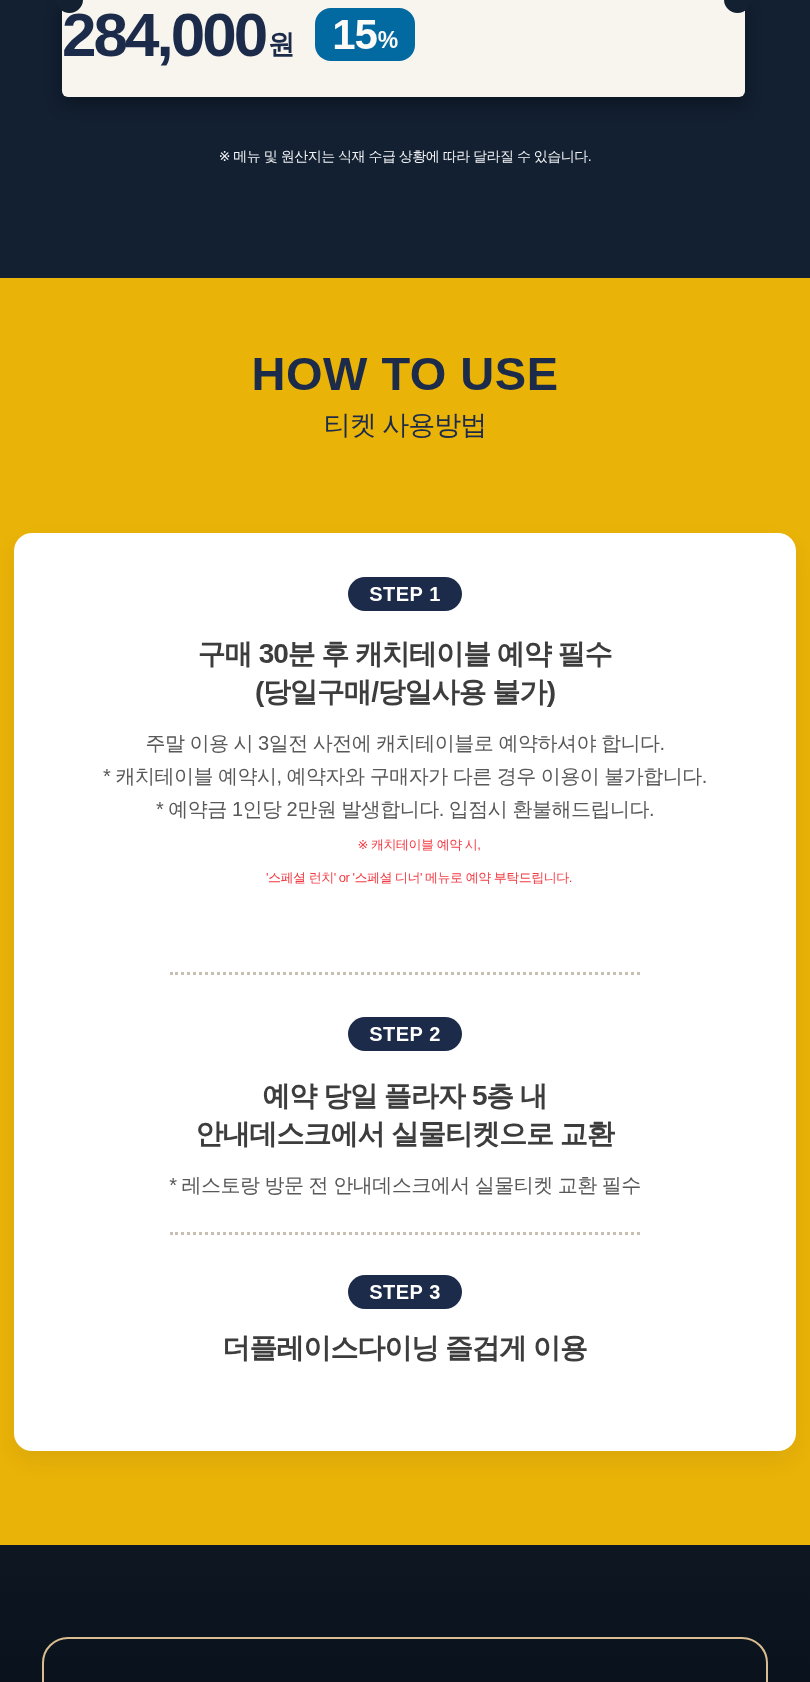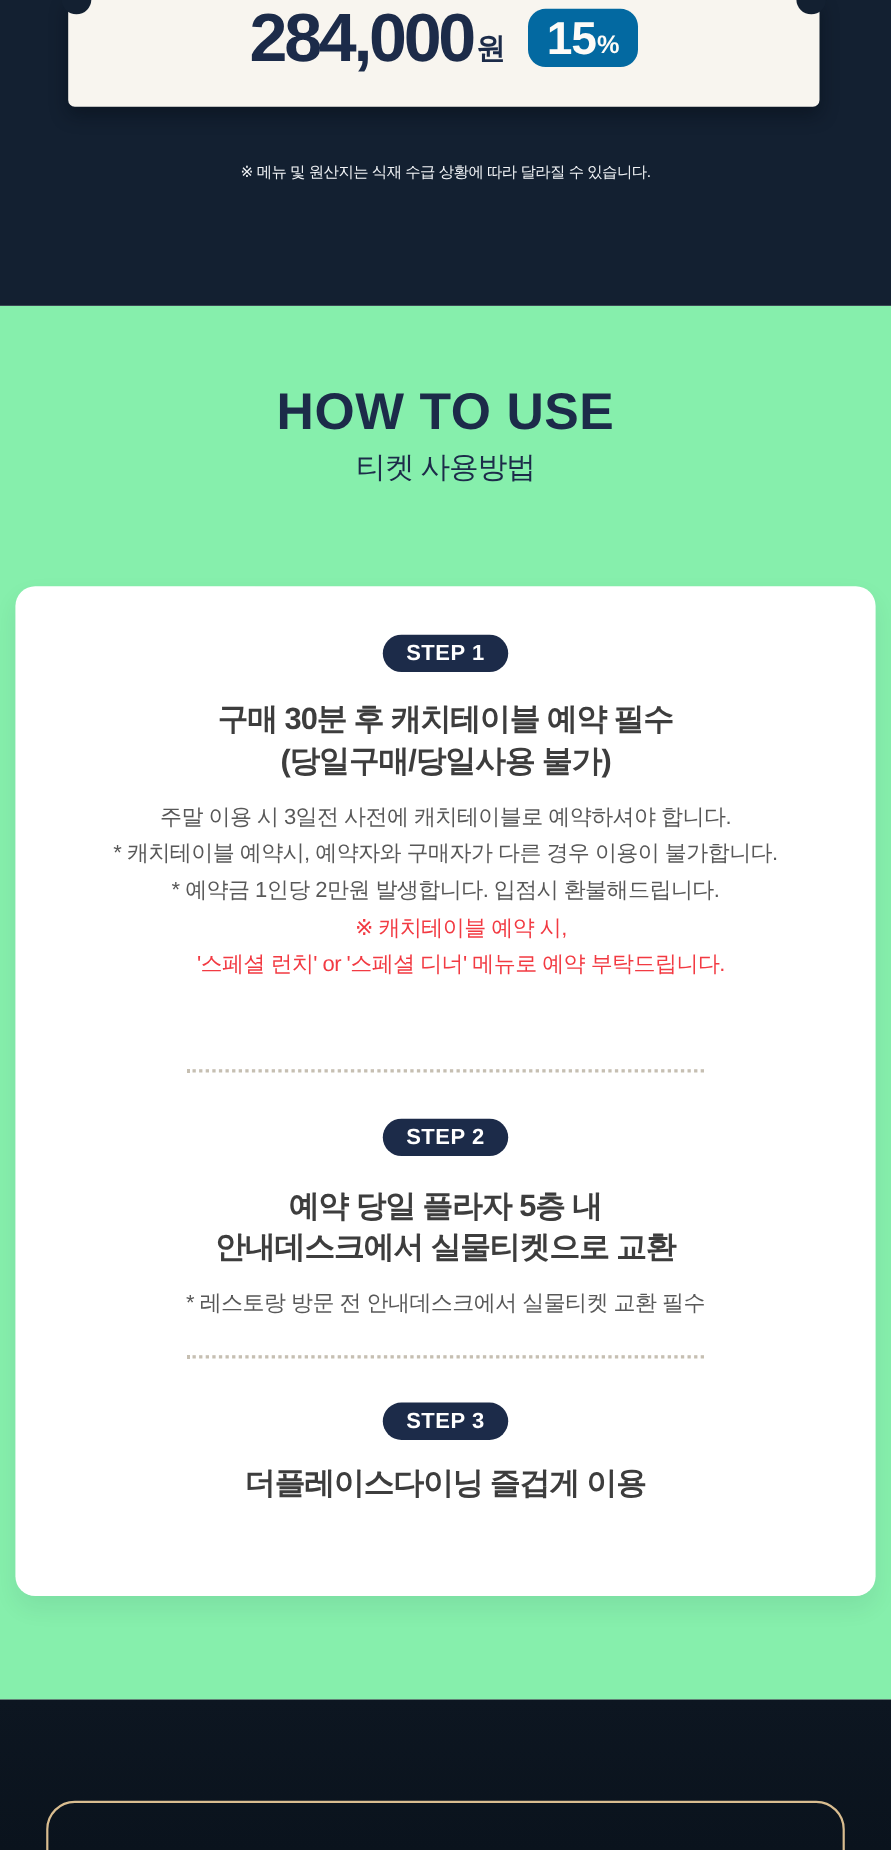--- a/index.html
+++ b/index.html
@@ -32,21 +32,21 @@
     width: 27px;
     height: 27px;
     border-radius: 50%;
     background: #132031;
     top: -14px;
   }
   .ticket-notch.left  { left: -6px; }
   .ticket-notch.right { right: -6px; }
   .price-row {
     display: flex;
-    justify-content: center;
+    justify-content: flex-start;
     align-items: flex-end;
     padding-top: 6px;
   }
   .price-amount {
     font-size: 62px;
     line-height: 58px;
     font-weight: 800;
     letter-spacing: -3px;
     color: #1c2b49;
   }
@@ -88,21 +88,21 @@
     top: 148px;
     text-align: center;
     font-size: 14px;
     color: #f2f4f7;
     letter-spacing: -0.5px;
   }
 
   
   .section-howto {
     height: 1267px;
-    background: #86efac;
+    background: #eab308;
     text-align: center;
     padding-top: 72px;
   }
   .howto-title {
     font-size: 47px;
     font-weight: 800;
     color: #1c2b49;
     letter-spacing: 0.5px;
     line-height: 1.0;
   }
@@ -145,21 +145,21 @@
   .step1-heading { margin-top: 24px; }
   .step-body {
     margin-top: 16px;
     font-size: 20px;
     color: #585858;
     line-height: 33px;
     letter-spacing: -0.5px;
   }
   .step-red {
     margin-top: 2px;
-    font-size: 20px;
+    font-size: 13px;
     color: #f23a42;
     line-height: 33px;
     letter-spacing: -0.5px;
     margin-left: 28px;
   }
   .step-divider {
     width: 470px;
     margin: 0 auto;
     border: none;
     border-top: 3px dotted #c6bfb2;

